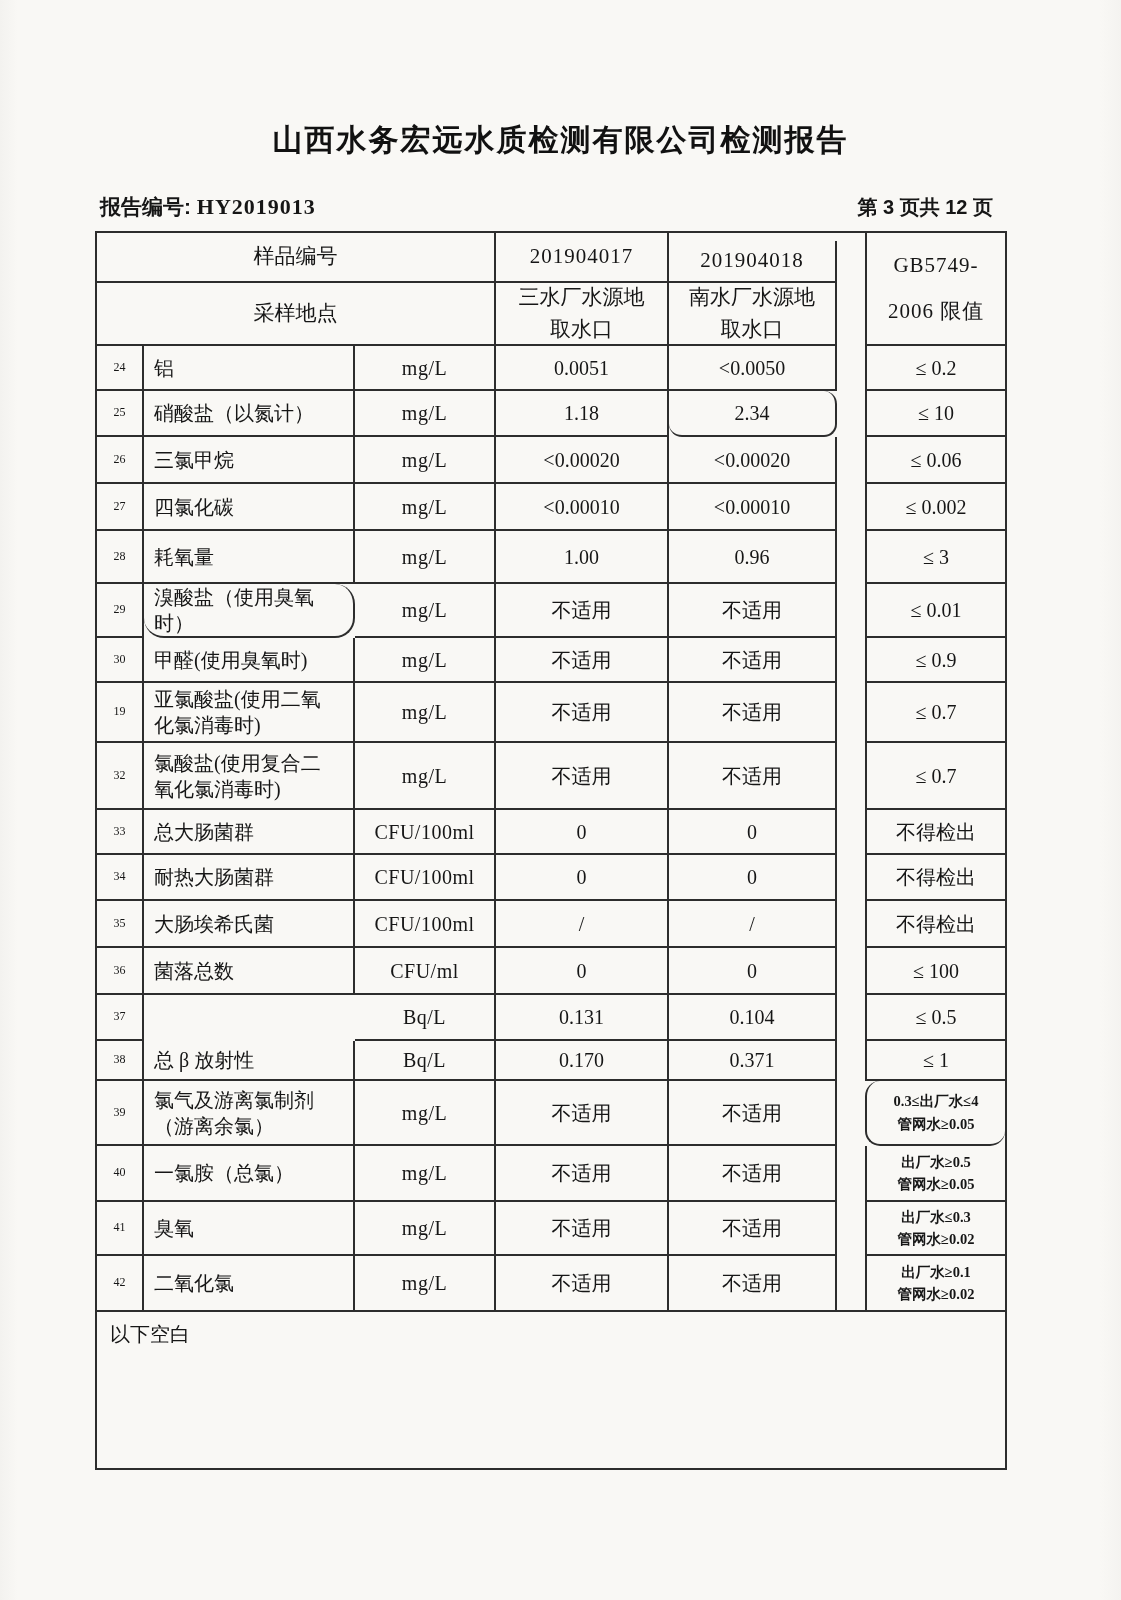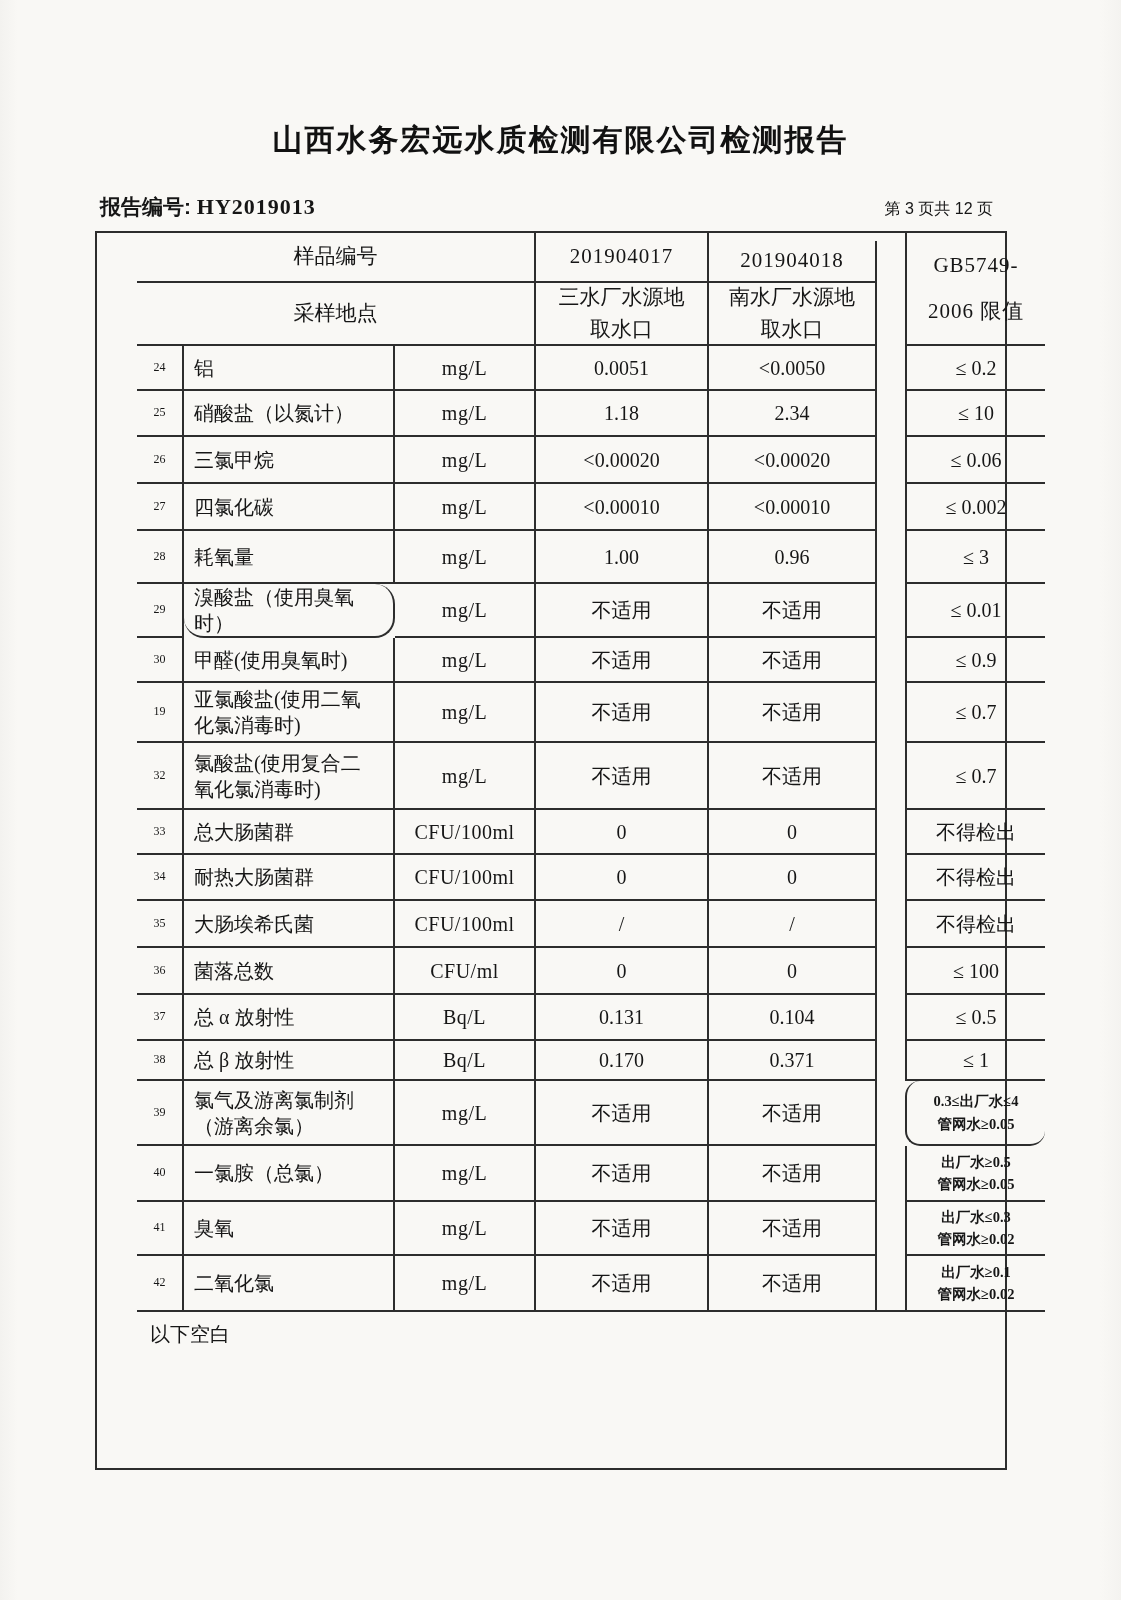--- a/index.html
+++ b/index.html
@@ -36,33 +36,32 @@
     font-size:21px;
   }
   .meta-left .serifval {
     font-family:"Liberation Serif", serif;
     font-weight:bold;
     font-size:22px;
     letter-spacing:1px;
   }
   .meta-right {
     font-family:"Liberation Sans", sans-serif;
-    font-weight:normal;
-    font-size:16px;
+    font-weight:bold;
+    font-size:20px;
   }
   
   #report-table {
     margin-left:95px;
     width:912px;
     display:grid;
     grid-template-columns:47px 211px 141px 173px 168px 28px 140px;
     grid-template-rows:50px 63px 45px 46px 47px 47px 53px 54px 45px 60px 67px 45px 46px 47px 47px 46px 40px 65px 56px 54px 54px 158px;
     border:2px solid #2d2d2d;
     background:transparent;
-    padding-left:40px;
   }
   .c {
     display:flex;
     align-items:center;
     justify-content:center;
     text-align:center;
     border-right:2px solid #2d2d2d;
     border-bottom:2px solid #2d2d2d;
     font-size:20px;
     line-height:1.3;
@@ -151,21 +150,21 @@
     <div class="c num" style="grid-area: 3 / 1;">24</div>
       <div class="c name" style="grid-area: 3 / 2;">铝</div>
       <div class="c unit" style="grid-area: 3 / 3;">mg/L</div>
       <div class="c val" style="grid-area: 3 / 4;">0.0051</div>
       <div class="c val" style="grid-area: 3 / 5;">&lt;0.0050</div>
       <div class="c limit" style="grid-area: 3 / 7;">≤ 0.2</div>
       <div class="c num" style="grid-area: 4 / 1;">25</div>
       <div class="c name" style="grid-area: 4 / 2;">硝酸盐（以氮计）</div>
       <div class="c unit" style="grid-area: 4 / 3;">mg/L</div>
       <div class="c val" style="grid-area: 4 / 4;">1.18</div>
-      <div class="c val" style="grid-area: 4 / 5;">2.34</div>
+      <div class="c val" style="grid-area: 4 / 5; border-radius: 13px;">2.34</div>
       <div class="c limit" style="grid-area: 4 / 7;">≤ 10</div>
       <div class="c num" style="grid-area: 5 / 1;">26</div>
       <div class="c name" style="grid-area: 5 / 2;">三氯甲烷</div>
       <div class="c unit" style="grid-area: 5 / 3;">mg/L</div>
       <div class="c val" style="grid-area: 5 / 4;">&lt;0.00020</div>
       <div class="c val" style="grid-area: 5 / 5;">&lt;0.00020</div>
       <div class="c limit" style="grid-area: 5 / 7;">≤ 0.06</div>
       <div class="c num" style="grid-area: 6 / 1;">27</div>
       <div class="c name" style="grid-area: 6 / 2;">四氯化碳</div>
       <div class="c unit" style="grid-area: 6 / 3;">mg/L</div>
@@ -223,21 +222,20 @@
       <div class="c val" style="grid-area: 14 / 4;">/</div>
       <div class="c val" style="grid-area: 14 / 5;">/</div>
       <div class="c limit" style="grid-area: 14 / 7;">不得检出</div>
       <div class="c num" style="grid-area: 15 / 1;">36</div>
       <div class="c name" style="grid-area: 15 / 2;">菌落总数</div>
       <div class="c unit" style="grid-area: 15 / 3;">CFU/ml</div>
       <div class="c val" style="grid-area: 15 / 4;">0</div>
       <div class="c val" style="grid-area: 15 / 5;">0</div>
       <div class="c limit" style="grid-area: 15 / 7;">≤ 100</div>
       <div class="c num" style="grid-area: 16 / 1; text-align: center;">37</div>
-      <div class="c name" style="grid-area: 16 / 2;">总 α 放射性</div>
       <div class="c unit" style="grid-area: 16 / 3;">Bq/L</div>
       <div class="c val" style="grid-area: 16 / 4;">0.131</div>
       <div class="c val" style="grid-area: 16 / 5;">0.104</div>
       <div class="c limit" style="grid-area: 16 / 7;">≤ 0.5</div>
       <div class="c num" style="grid-area: 17 / 1;">38</div>
       <div class="c name" style="grid-area: 17 / 2;">总 β 放射性</div>
       <div class="c unit" style="grid-area: 17 / 3;">Bq/L</div>
       <div class="c val" style="grid-area: 17 / 4;">0.170</div>
       <div class="c val" style="grid-area: 17 / 5;">0.371</div>
       <div class="c limit" style="grid-area: 17 / 7;">≤ 1</div>

